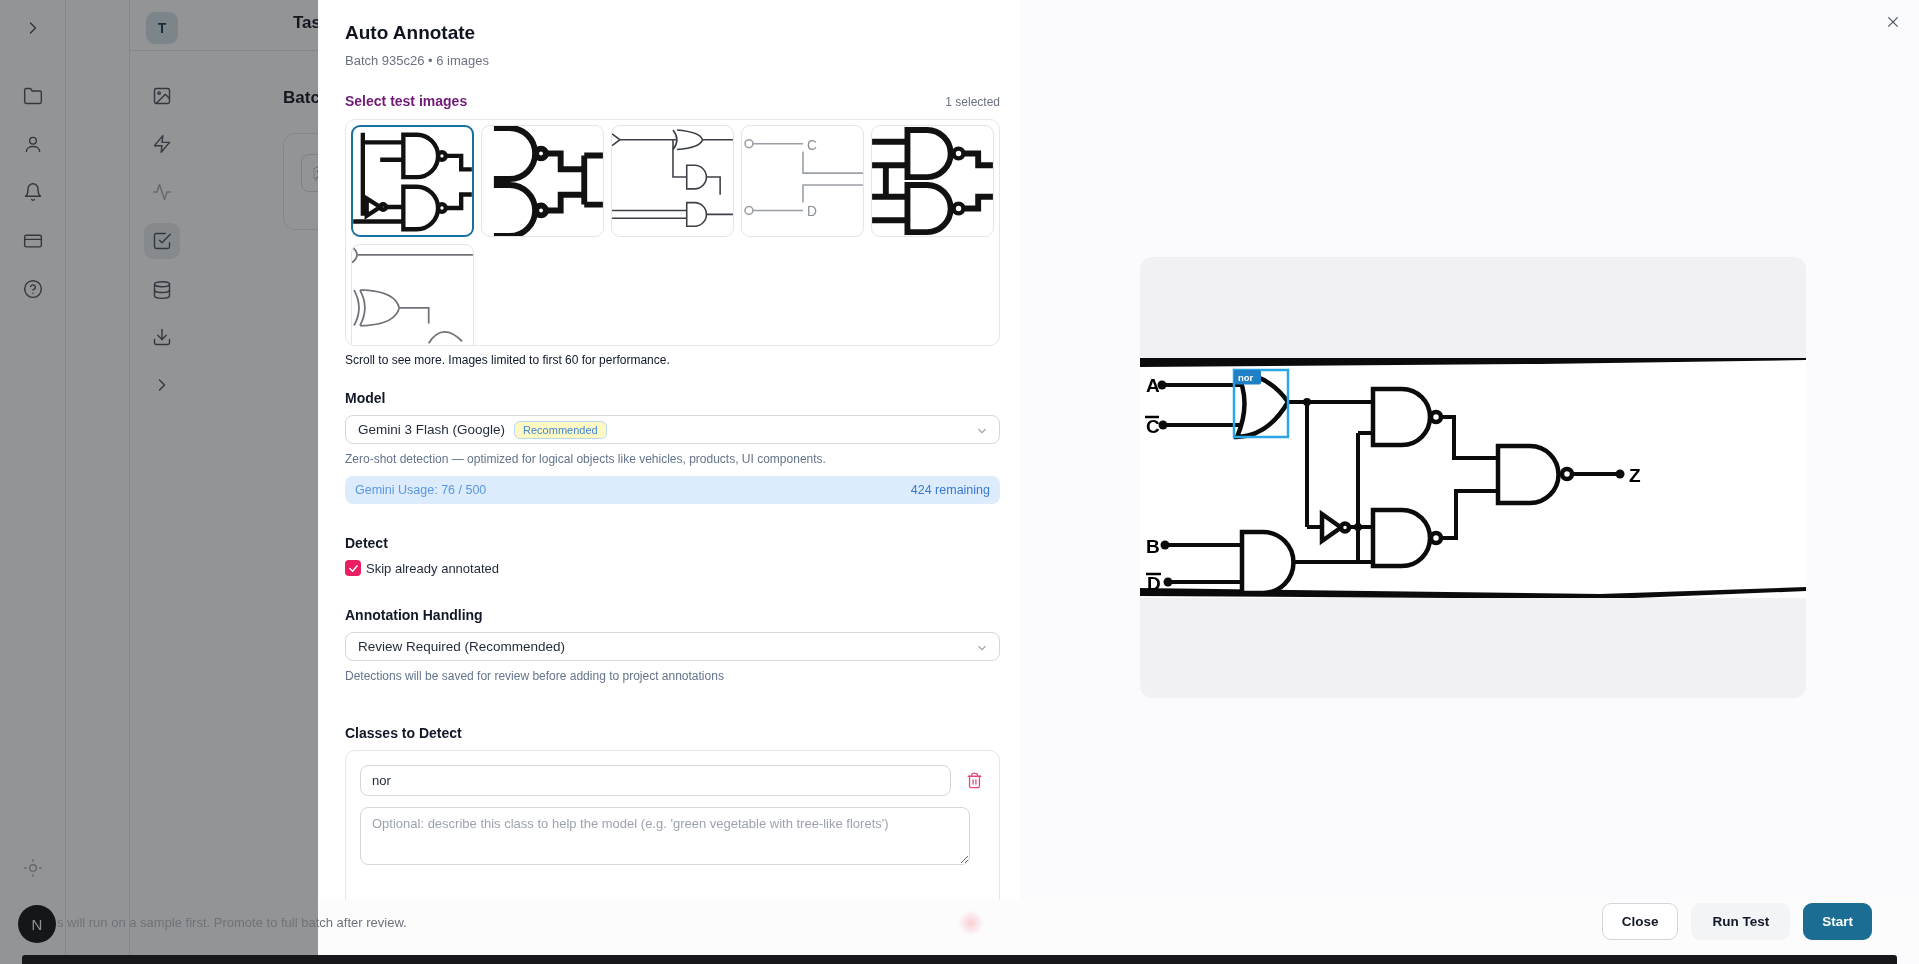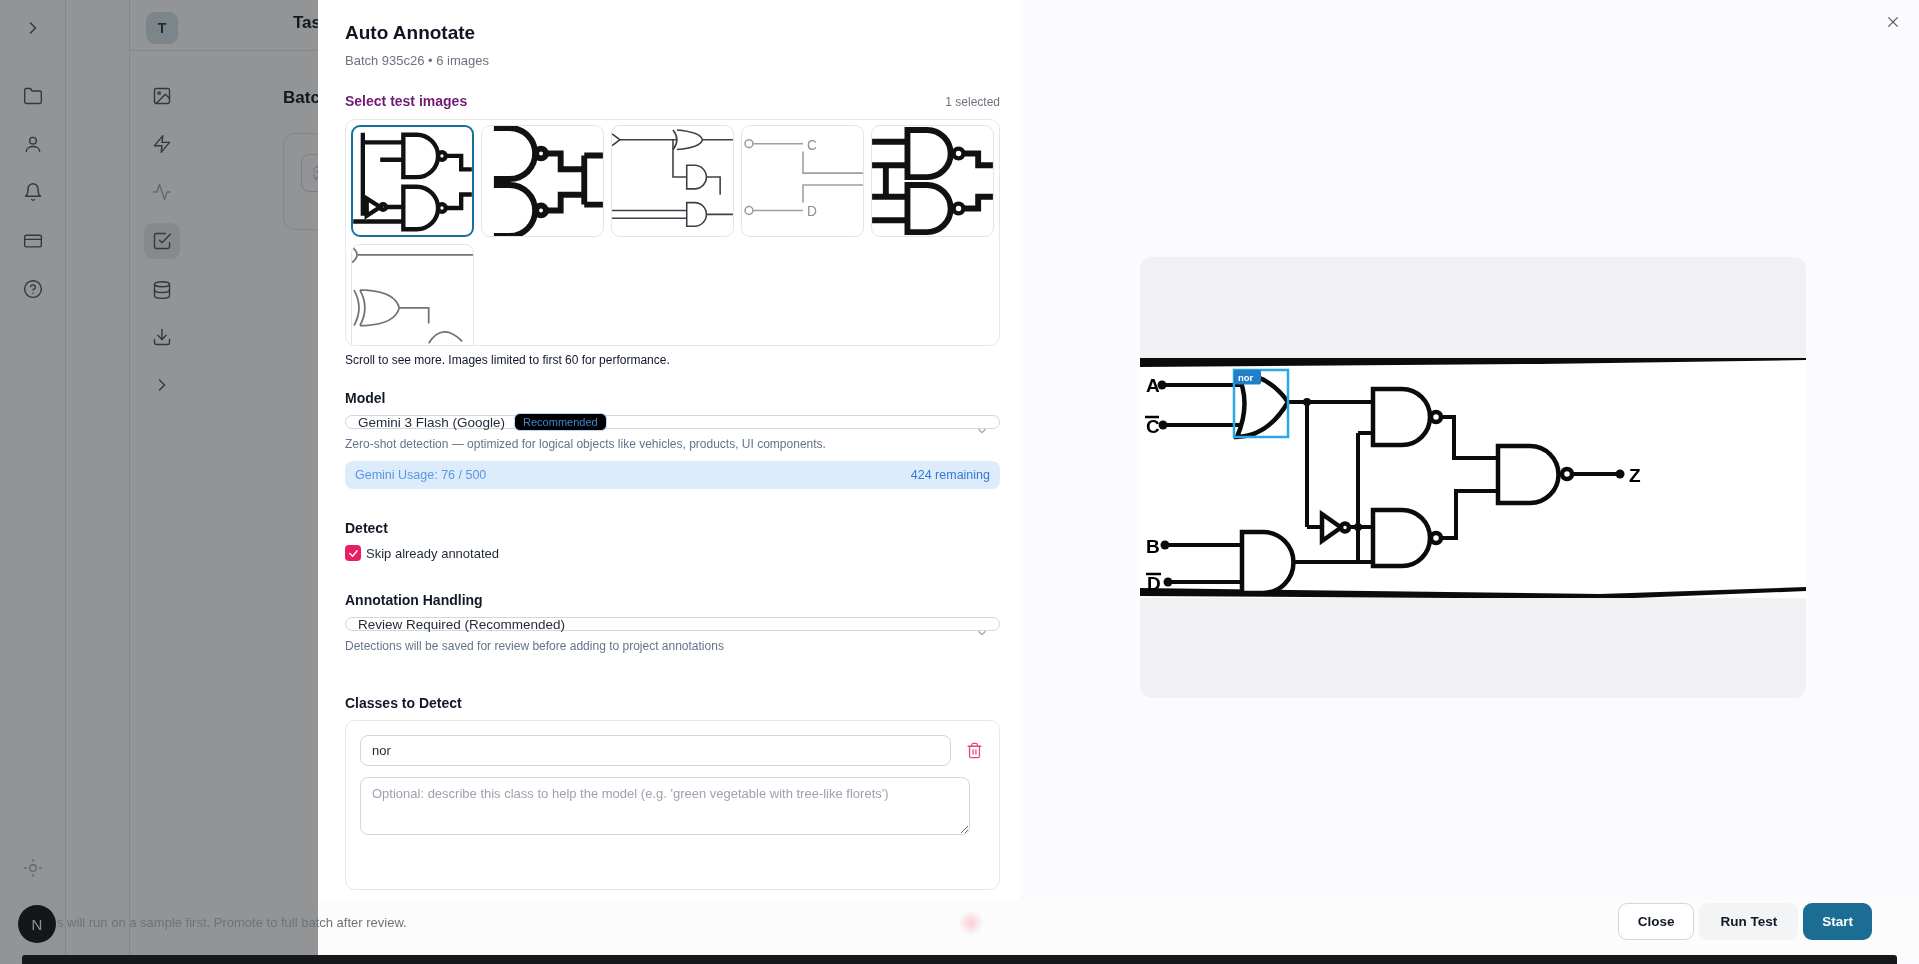--- a/index.html
+++ b/index.html
@@ -38,24 +38,24 @@
   .sec-row { display:flex; justify-content:space-between; align-items:baseline; margin-bottom:10px; }
   .sec-h { font-size:14px; font-weight:bold; color:#701a75; }
   .sel-count { font-size:12px; color:#6b7280; }
   .thumbs { height:227px; border:1px solid #e5e7eb; border-radius:10px; padding:5px; display:flex; flex-wrap:wrap; gap:7px; overflow:hidden; margin-bottom:7px; align-content:flex-start; }
   .thumb { width:123px; height:112px; border:1px solid #e2e4e8; border-radius:9px; background:#fff; overflow:hidden; position:relative; cursor:pointer; }
   .thumb.selected { border:2.5px solid #16719f; }
   .thumb svg { width:100%; height:100%; }
   .scroll-note { font-size:12px; color:#0f172a; margin-bottom:23px; }
 
   .f-label { font-size:14px; font-weight:bold; color:#111827; margin-bottom:9px; }
-  .sel-box { height:14px; border:1px solid #d3d7dc; border-radius:8px; display:flex; align-items:center; padding:0 12px; font-size:13.5px; color:#1f2937; margin-bottom:8px; position:relative; cursor:pointer; background:#fff;text-align:right; }
+  .sel-box { height:29px; border:1px solid #d3d7dc; border-radius:8px; display:flex; align-items:center; padding:0 12px; font-size:13.5px; color:#1f2937; margin-bottom:8px; position:relative; cursor:pointer; background:#fff;text-align:right; }
   .sel-box .chev { position:absolute; right:10px; top:8px; }
   .chev svg { width:14px; height:14px; stroke:#9aa2ad; fill:none; stroke-width:2; }
-  .rec-badge { margin-left:9px; background:#000000; border:1px solid #bcd8f7; color:#4285d7; font-size:11px; padding:2px 8px; border-radius:6px; }
+  .rec-badge { margin-left:9px; background:#fef9c3; border:1px solid #bcd8f7; color:#4285d7; font-size:11px; padding:2px 8px; border-radius:6px; }
   .helper { font-size:12px; color:#64748b; margin-bottom:10px; }
   .usage { height:28px; background:#dcecfc; border-radius:8px; display:flex; align-items:center; justify-content:space-between; padding:0 10px; font-size:12.5px; margin-bottom:31px; }
   .usage .u-l { color:#5a97dd; }
   .usage .u-r { color:#3a78d2; }
 
   .chk-row { display:flex; align-items:center; gap:5px; margin-bottom:31px; }
   .chk { width:16px; height:16px; border-radius:4px; background:#ea1e63; display:flex; align-items:center; justify-content:center; cursor:pointer; }
   .chk svg { width:11px; height:11px; stroke:#fff; stroke-width:3; fill:none; stroke-linecap:round; stroke-linejoin:round; }
   .chk-label { font-size:13px; color:#1f2937; }
   .ah-helper { margin-bottom:42px; }
@@ -66,21 +66,21 @@
   .trash-btn { width:22px; height:22px; display:flex; align-items:center; justify-content:center; cursor:pointer; }
   .trash-btn svg { width:17px; height:17px; stroke:#e8457c; fill:none; stroke-width:1.8; stroke-linecap:round; stroke-linejoin:round; }
   .class-ta { width:calc(100% - 15px); height:58px; border:1px solid #d3d7dc; border-radius:8px; padding:8px 11px; font-size:13px; font-family:"Liberation Sans", sans-serif; color:#1f2937; resize:vertical; outline:none; }
   .class-ta::placeholder { color:#9ca3af; }
 
   .preview-col { position:absolute; left:702px; top:0; right:0; bottom:0; background:#fbfbfd; }
   .preview-card { position:absolute; left:120px; top:257px; width:666px; height:441px; background:#f1f1f4; border-radius:12px; overflow:hidden; }
   .circuit-wrap { position:absolute; left:0; top:101px; width:666px; height:240px; background:#ffffff; }
 
   .modal-footer { position:absolute; left:0; right:0; bottom:9px; height:55px; background:#fcfcfd; }
-  .footer-btns { position:absolute; right:47px; top:3px; display:flex; gap:5px; }
+  .footer-btns { position:absolute; right:47px; top:3px; display:flex; gap:13px; }
   .btn { height:37px; border-radius:9px; font-size:13.5px; font-weight:600; font-family:"Liberation Sans", sans-serif; display:flex; align-items:center; justify-content:center; cursor:pointer; border:none; }
   .btn-close { background:#ffffff; border:1px solid #d3d7dc; color:#111827; padding:0 19px; }
   .btn-runtest { background:#f3f4f6; color:#111827; padding:0 21px; }
   .btn-start { background:#1b6d93; color:#ffffff; padding:0 19px; }
   .pink-dot { position:absolute; left:640px; top:10px; width:26px; height:26px; border-radius:50%; background:radial-gradient(circle, rgba(246,168,178,0.55) 0%, rgba(246,168,178,0.0) 70%); }
 
   .footer-note { position:absolute; left:57px; top:915px; font-size:13px; color:#6e737a; z-index:3; }
   .bottom-bar { position:absolute; left:22px; right:22px; bottom:0; height:9px; background:#17181b; border-radius:3px 3px 0 0; z-index:4; }
 
   

